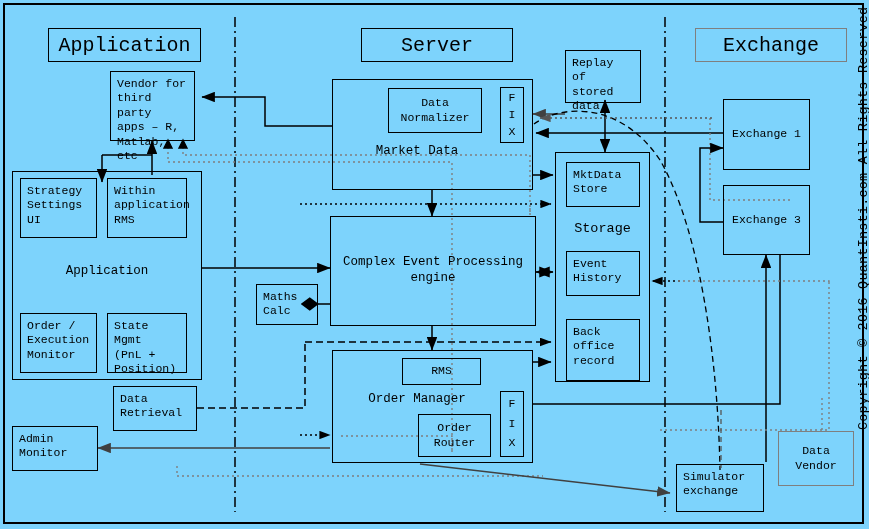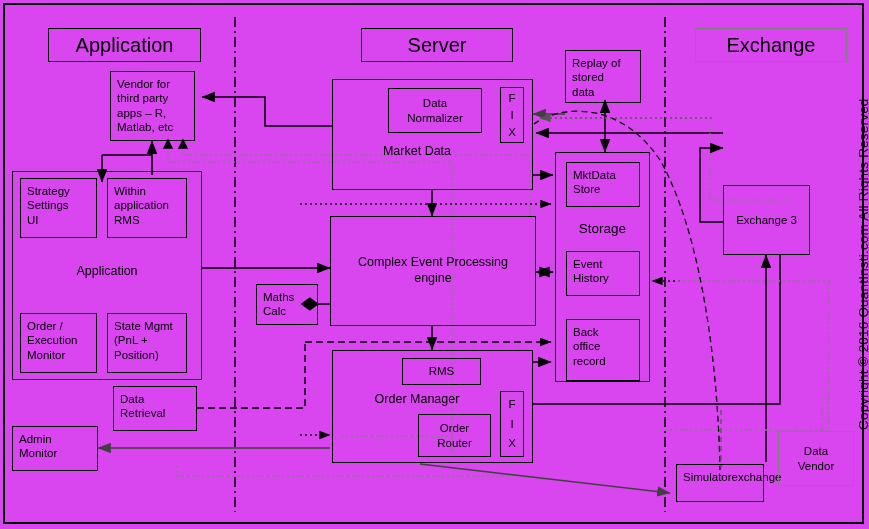--- a/index.html
+++ b/index.html
@@ -1,17 +1,17 @@
 <!DOCTYPE html>
 <html><head>
 <meta charset="utf-8">
 <style>
   html,body{margin:0;padding:0;background:#fff;}
   body{font-family:"Liberation Sans",sans-serif;}
-  #canvas{position:relative;width:869px;height:529px;background:#d946ef;overflow:hidden;}
+  #canvas{position:relative;width:869px;height:529px;background:#7dd3fc;overflow:hidden;font-family:Liberation Mono, monospace;}
   #frame{position:absolute;left:3px;top:3px;width:861px;height:521px;border:2px solid #000;box-sizing:border-box;}
   .box{position:absolute;box-sizing:border-box;border:1.6px solid #000;background:transparent;
        display:flex;align-items:center;justify-content:center;text-align:center;
        font-size:12.5px;color:#000;line-height:1.25;}
   .box.tl{align-items:flex-start;justify-content:flex-start;text-align:left;}
   .title-box{border:1.4px solid #7f7f7f;font-size:20px;}
   .title-box.dark{border:1.4px solid #000;}
   .grp{position:absolute;box-sizing:border-box;border:1.6px solid #000;}
   .grp-label{position:absolute;font-size:12.5px;text-align:center;color:#000;}
   .vendor{border:1.4px solid #7f7f7f;}
@@ -301,26 +301,29 @@
     <span>Event</span>
     <span>History</span>
   </div>
 
   <div class="box tl lbl-pad" style="left:566px;top:308px;width:74px;height:62px;font-size:11.5px;flex-direction:column;margin-top:11px;">
     <span>Back</span>
     <span>office</span>
     <span>record</span>
   </div>
 
+  <div class="box" style="left:723px;top:99px;width:87px;height:71px;font-size:11.5px;">
+    <span>Exchange 1</span>
+  </div>
 
   <div class="box" style="left:723px;top:185px;width:87px;height:70px;font-size:11.5px;">
     <span>Exchange 3</span>
   </div>
 
-  <div class="box tl lbl-pad" style="left:676px;top:464px;width:88px;height:38px;font-size:11.5px;flex-direction:row;">
+  <div class="box tl lbl-pad" style="left:676px;top:464px;width:88px;height:48px;font-size:11.5px;flex-direction:column;">
     <span>Simulator</span>
     <span>exchange</span>
   </div>
 
   <div class="box vendor" style="left:778px;top:431px;width:76px;height:55px;font-size:11.5px;flex-direction:column;">
     <span>Data</span>
     <span>Vendor</span>
   </div>
 
   <div class="copy" style="left:856px;top:430px;">Copyright © 2016 QuantInsti.com All Rights Reserved</div>

